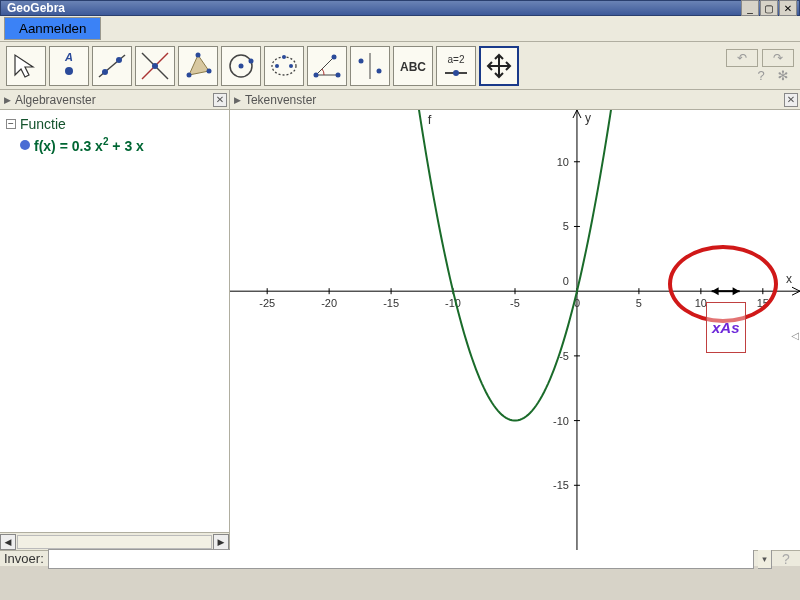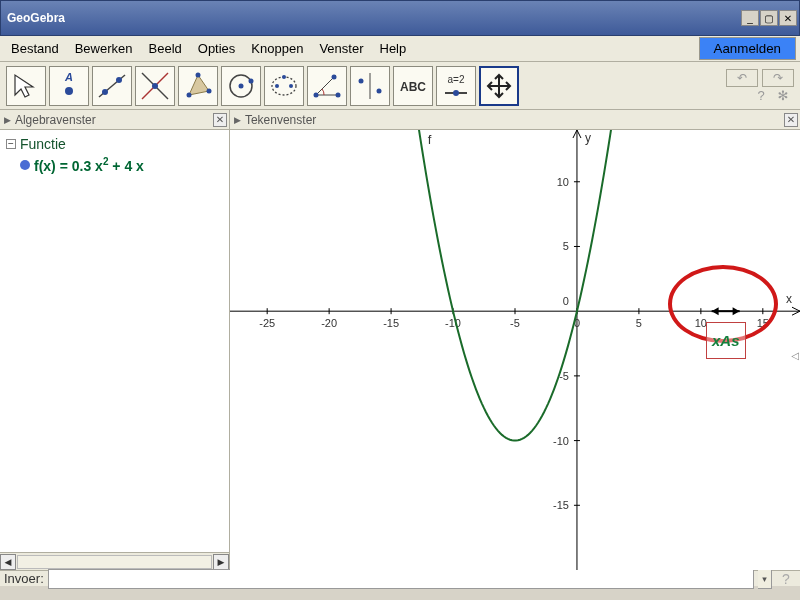--- a/index.html
+++ b/index.html
@@ -1,17 +1,17 @@
 <!DOCTYPE html>
 <html><head>
 <meta charset="utf-8">
 <style>
   * { box-sizing: border-box; margin: 0; padding: 0; }
   body { font-family: Arial, sans-serif; font-size: 13px; background: #d7d3c8; width: 800px; height: 600px; overflow: hidden; }
-  .titlebar { background: linear-gradient(#6a83b5, #3e5a99); color: #fff; height: 36px; display: flex; align-items: center; justify-content: space-between; padding: 0 2px 0 6px; border: 1px solid #2a3f6e; }
+  .titlebar { background: linear-gradient(#6a83b5, #3e5a99); color: #fff; height: 16px; display: flex; align-items: center; justify-content: space-between; padding: 0 2px 0 6px; border: 1px solid #2a3f6e; }
   .titlebar .title { font-size: 12px; font-weight: bold; }
   .winbtns { display: flex; gap: 1px; }
   .winbtn { width: 18px; height: 16px; background: #d7d3c8; border: 1px solid #888; display: flex; align-items: center; justify-content: center; font-size: 10px; cursor: pointer; color:#000; }
   .menubar { background: #eceadd; border-bottom: 1px solid #b0aea0; height: 26px; display: flex; align-items: center; justify-content: space-between; padding: 0 4px; }
   .menus { display: flex; gap: 2px; }
   .menuitem { padding: 3px 7px; cursor: pointer; }
   .signin-btn { background: #3b82f6; border: 1px solid #9a988c; padding: 3px 14px; cursor: pointer; }
   .toolbar-row { background: #eceadd; height: 48px; display: flex; align-items: center; justify-content: space-between; padding: 2px 6px; border-bottom: 1px solid #b0aea0; }
   .toolbtns { display: flex; gap: 3px; }
   .toolbtn { width: 40px; height: 40px; background: #fbfaf2; border: 1px solid #8b8a7e; display: flex; align-items: center; justify-content: center; cursor: pointer; position: relative; }
@@ -34,50 +34,41 @@
   .fn-row { display: flex; align-items: center; gap: 4px; padding: 2px 0 2px 14px; font-weight: bold; color: #006633; }
   .fn-dot { width: 10px; height: 10px; border-radius: 50%; background: #4a6cd4; display:inline-block; }
   .fn-text sup { font-size: 10px; }
   .hscroll { height: 18px; background: #eceadd; border-top: 1px solid #b0aea0; display:flex; align-items:center; }
   .hscroll .arrow { width:16px; height:16px; border:1px solid #888; background:#eee; display:flex; align-items:center; justify-content:center; font-size:9px; cursor:pointer; color:#333; }
   .hscroll .track { flex:1; height:14px; background:#f2f0e4; border:1px solid #bbb; margin:0 1px; }
   .right-panel { flex: 1; display: flex; flex-direction: column; background: #fff; position: relative; }
   .graphics-area { flex: 1; position: relative; overflow: hidden; }
   .graphics-area svg { width: 100%; height: 100%; }
   .annot-ellipse { position:absolute; border:4px solid #d01818; border-radius:50%; width:110px; height:78px; }
-  .annot-label { position:absolute; border:1px solid #c04040; color:#15803d; font-weight:bold; font-style:italic; padding:9px 5px; background: rgba(255,255,255,0.4); font-size:15px;}
+  .annot-label { position:absolute; border:1px solid #c04040; color:#6d28d9; font-weight:bold; font-style:italic; padding:16px 5px; background: rgba(255,255,255,0.4); font-size:15px;}
   .side-tri { position:absolute; right:1px; top:50%; font-size:10px; color:#888; cursor:pointer;}
   .input-row { height: 16px; background: #eceadd; border-top: 1px solid #b0aea0; display: flex; align-items: center; padding: 0 4px; gap: 4px; }
   .input-label { font-size: 13px; color: #333; }
   .input-field { flex: 1; height: 20px; border: 1px solid #999; background: #fff; padding: 0 4px; }
   .input-drop { width:14px; height:20px; border:1px solid #999; border-left:none; background:#f0eee0; display:flex; align-items:center; justify-content:center; font-size:9px; cursor:pointer; color:#555;}
   .help-icon { width:20px; height:20px; color:#aaa; display:flex; align-items:center; justify-content:center; cursor:pointer; font-size:14px;}
 </style>
 </head>
 <body>
 
 <div class="titlebar">
   <span class="title">GeoGebra</span>
   <div class="winbtns">
     <div class="winbtn">_</div>
     <div class="winbtn">▢</div>
     <div class="winbtn">✕</div>
   </div>
 </div>
 
 <div class="menubar">
-  <div class="menus">
-    <div class="menuitem">Bestand</div>
-    <div class="menuitem">Bewerken</div>
-    <div class="menuitem">Beeld</div>
-    <div class="menuitem">Opties</div>
-    <div class="menuitem">Knoppen</div>
-    <div class="menuitem">Venster</div>
-    <div class="menuitem">Help</div>
-  </div>
   <button class="signin-btn">Aanmelden</button>
 </div>
 
 <div class="toolbar-row">
   <div class="toolbtns">
     <div class="toolbtn">
         <svg viewBox="0 0 34 34">
           <path d="M6 6 L6 26 L12 20 L16 28 L20 26 L16 18 L24 18 Z" fill="#fff" stroke="#333" stroke-width="1.2"></path>
         </svg>
       </div>
@@ -186,21 +177,21 @@
       <span class="closex">✕</span>
     </div>
     <div class="algebra-content">
       <div class="tree-row">
         <span class="tminus">−</span>
         <span class="tree-label">Functie</span>
       </div>
       <div class="fn-row">
         <span class="fn-dot"></span>
         <span class="fn-text">
-          <span>f(x)</span>&nbsp;<span>= 0.3 x</span><sup>2</sup><span> + 4 x</span>
+          <span>f(x)</span>&nbsp;<span>= 0.3 x</span><sup>2</sup><span> + 3 x</span>
         </span>
       </div>
     </div>
     <div class="hscroll">
       <div class="arrow">◀</div>
       <div class="track"></div>
       <div class="arrow">▶</div>
     </div>
   </div>
 

